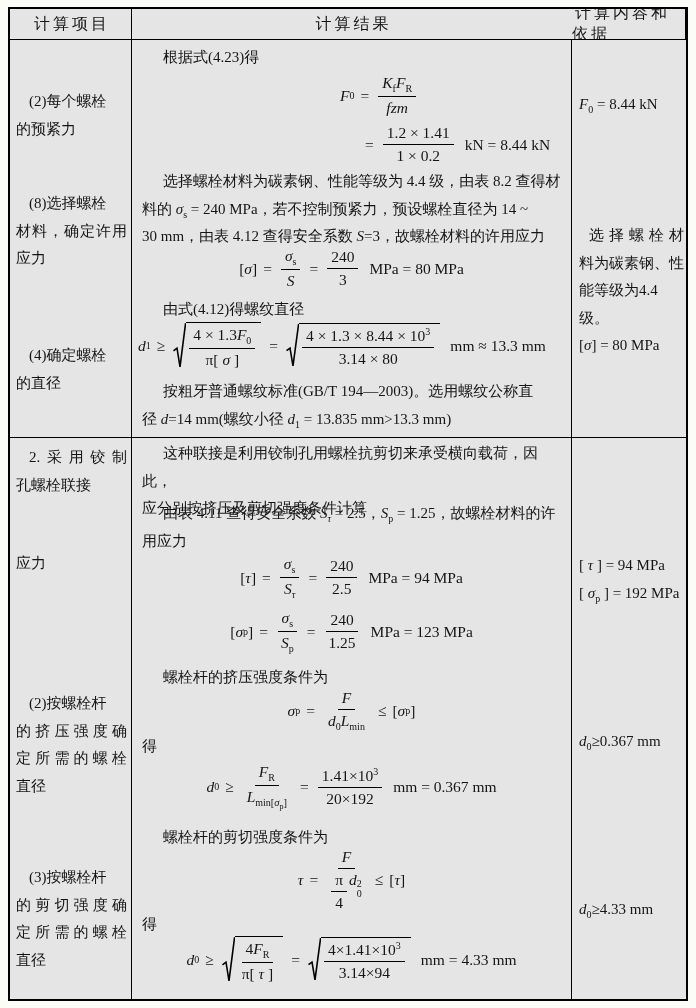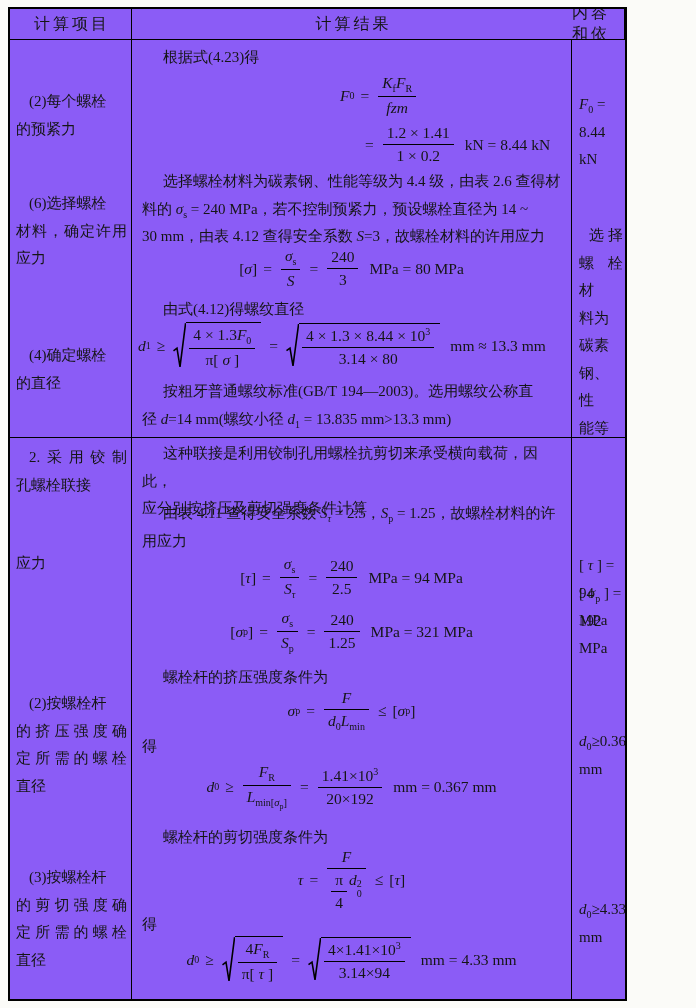--- a/index.html
+++ b/index.html
@@ -6,46 +6,46 @@
   html, body { width: 696px; height: 1008px; }
   body {
     background: #fbfbf8;
     color: #151515;
     font-family: "Liberation Serif", "DejaVu Serif", serif;
     position: relative;
     overflow: hidden;
   }
   .table {
     position: absolute; left: 8px; top: 7px;
-    width: 619px; height: 994px;
+    width: 680px; height: 994px;
     border: 2px solid #000;
     display: grid;
     grid-template-columns: 122px 440px 1fr;
     grid-template-rows: 31px 398px 1fr;
-    background: #8b5cf6;
+    background: #e5e5e5;
   }
   .cell { position: relative; border-right: 1px solid #000; border-bottom: 1px solid #000; overflow: hidden; }
   .cell.lc { border-right: none; }
   .cell.lr { border-bottom: none; text-decoration: underline; }
   .th { display: flex; align-items: center; justify-content: center; font-size: 16px; letter-spacing: 3px; text-indent: 3px; }
   .cn { font-size: 15px; line-height: 27.5px; }
   .abs { position: absolute; left: 0; right: 0; }
   .item-line { padding: 0 4px 0 6px; }
   .ind { text-indent: 13px; }
   .pind { text-indent: 21px; }
   .fill { text-align: justify; text-align-last: justify; }
   .para { padding: 0 6px 0 10px; }
   .res { padding: 0 2px 0 7px; }
   .rind { text-indent: 10px; margin-top: 40px; }
   
   .math { font-size: 15.5px; white-space: nowrap; display: flex; align-items: center; }
   .v { font-style: italic; }
   sub, .sb { font-size: 10px; font-style: normal; vertical-align: -4px; line-height: 1; }
   sup, .sp { font-size: 10px; font-style: normal; vertical-align: 6px; line-height: 1; }
-  .frac { display: inline-flex; flex-direction: column; margin: 0 3px; }
+  .frac { display: inline-flex; flex-direction: column; align-items: center; margin: 0 3px; }
   .frac .fn { display: block; text-align: center; padding: 0 4px 2px; border-bottom: 1px solid #000; }
   .frac .fd { display: block; text-align: center; padding: 2px 4px 0; }
   .rel { margin: 0 6px; }
   .tail { margin-left: 8px; }
   .sqrt { display: inline-flex; align-items: stretch; margin: 0 2px; }
   .rsvg { width: 13px; flex: 0 0 13px; }
   .sqrt .inner { border-top: 1.4px solid #000; padding: 3px 6px 0 3px; display: flex; align-items: center; }
   .sqrt .inner .frac { margin: 0; }
   .sm { font-size: 10.5px; vertical-align: -4px; }
   .sm sub { font-size: 8px; vertical-align: -3px; }
@@ -66,21 +66,21 @@
   <div class="cell th">
       <span>计算内容和依据</span>
     </div>
 
   <div class="cell">
     <div class="abs cn" style="top:48px">
       <div class="item-line ind">(2)每个螺栓</div>
       <div class="item-line">的预紧力</div>
     </div>
     <div class="abs cn" style="top:150px">
-      <div class="item-line ind">(6)选择螺栓</div>
+      <div class="item-line ind">(8)选择螺栓</div>
       <div class="item-line fill">材料，确定许用</div>
       <div class="item-line">应力</div>
     </div>
     <div class="abs cn" style="top:302px">
       <div class="item-line ind">(4)确定螺栓</div>
       <div class="item-line">的直径</div>
     </div>
   </div>
 
   <div class="cell">
@@ -100,21 +100,21 @@
         <span class="rel">=</span>
         <span class="frac">
             <span class="fn">1.2 × 1.41</span>
             <span class="fd">1 × 0.2</span>
           </span>
         <span class="tail">kN = 8.44 kN</span>
       </div>
     </div>
 
     <div class="abs cn para" style="top:128px">
-      <div class="pind">选择螺栓材料为碳素钢、性能等级为 4.4 级，由表 2.6 查得材</div>
+      <div class="pind">选择螺栓材料为碳素钢、性能等级为 4.4 级，由表 8.2 查得材</div>
       <div><span>料的 </span><span class="v">σ</span><sub>s</sub><span> = 240 MPa，若不控制预紧力，预设螺栓直径为 14 ~</span></div>
       <div><span>30 mm，由表 4.12 查得安全系数 </span><span class="v">S</span><span>=3，故螺栓材料的许用应力</span></div>
     </div>
 
     <div class="abs math" style="top:207px;justify-content:center">
       <span>[ </span>
         <span class="v">σ</span>
         <span> ]</span>
       <span class="rel">=</span>
       <span class="frac">
@@ -236,21 +236,21 @@
       <span class="rel">=</span>
       <span class="frac">
           <span class="fn"><span class="v">σ</span><sub>s</sub></span>
           <span class="fd"><span class="v">S</span><sub>p</sub></span>
         </span>
       <span class="rel">=</span>
       <span class="frac">
           <span class="fn">240</span>
           <span class="fd">1.25</span>
         </span>
-      <span class="tail">MPa = 321 MPa</span>
+      <span class="tail">MPa = 123 MPa</span>
     </div>
 
     <div class="abs cn para pind" style="top:226px">螺栓杆的挤压强度条件为</div>
 
     <div class="abs math" style="top:251px;justify-content:center">
       <span class="v">σ</span>
         <sub>p</sub>
       <span class="rel">=</span>
       <span class="frac">
           <span class="fn v">F</span>

